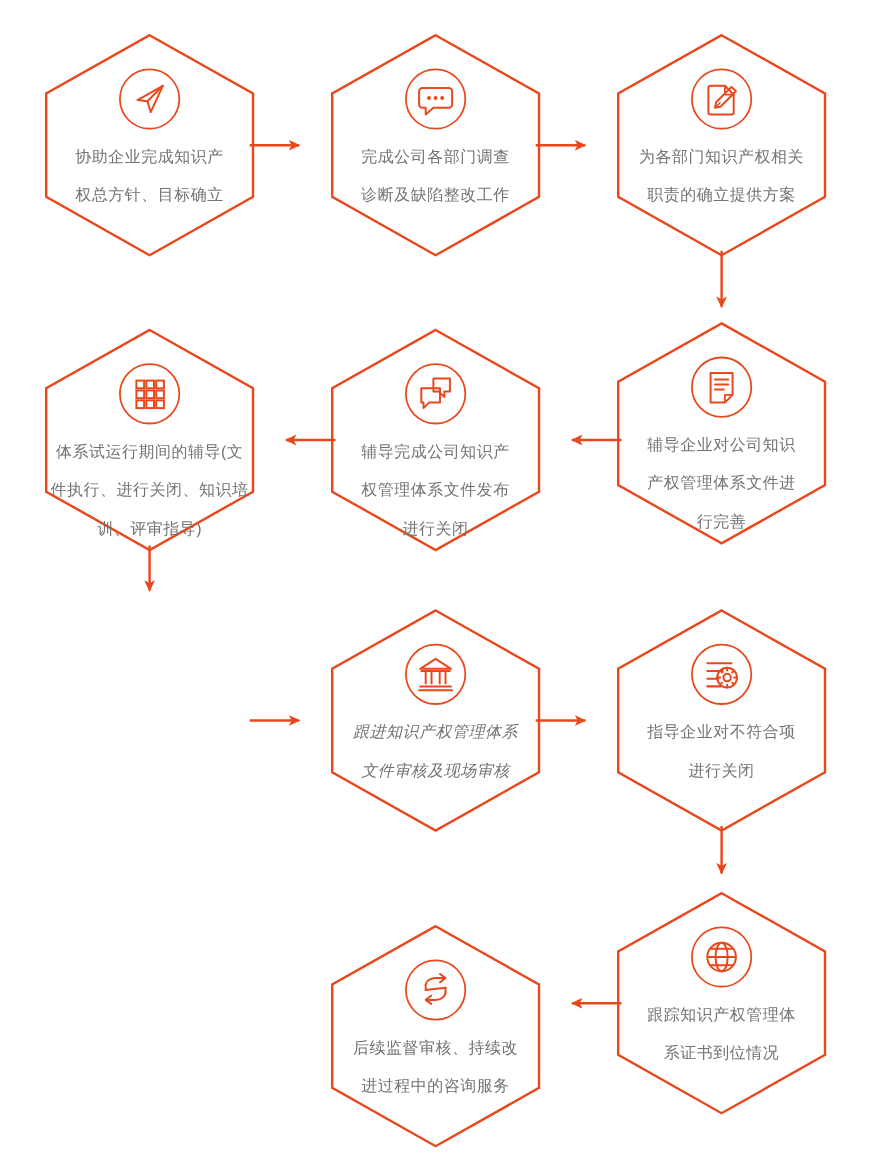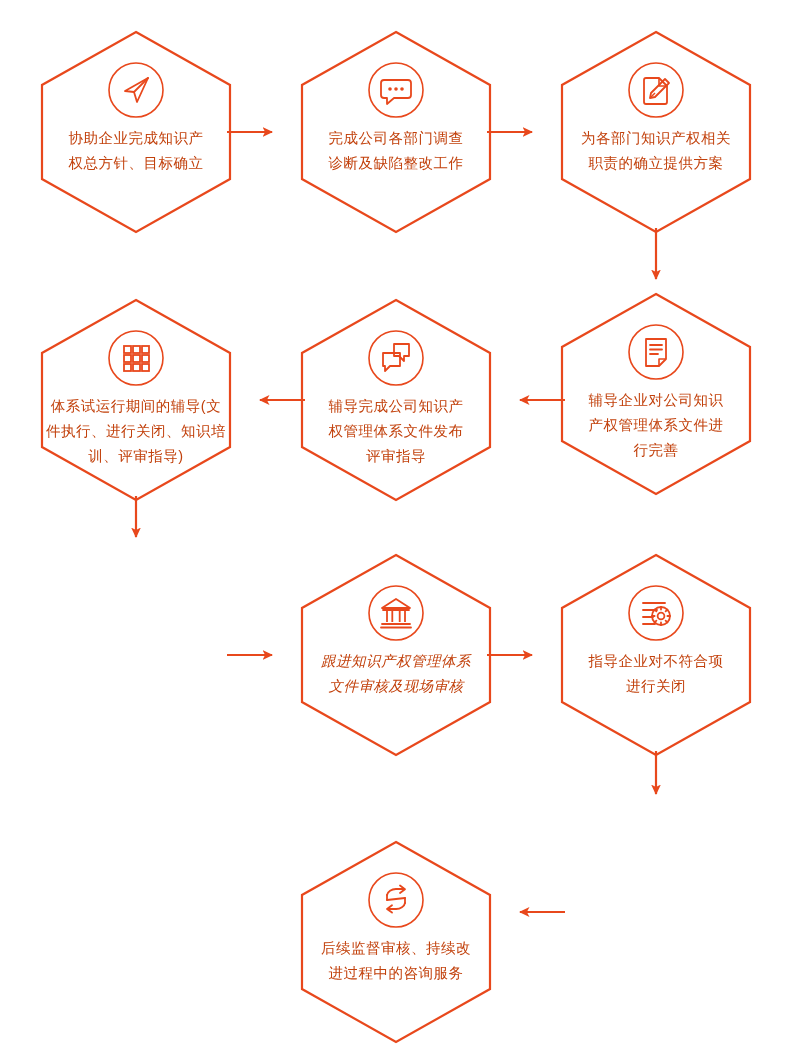--- a/index.html
+++ b/index.html
@@ -13,23 +13,23 @@
   .node{position:absolute;width:200px;height:212px;}
   .node .hexsvg{position:absolute;left:0;top:0;width:200px;height:212px;}
   .node .iconwrap{
     position:absolute;left:50%;top:34px;transform:translateX(-50%);
     width:60px;height:60px;
   }
   .node .label{
     position:absolute;left:10px;right:10px;top:100px;
     text-align:center;
     font-size:14.5px;
-    line-height:25px;
+    line-height:35px;
     letter-spacing:0.5px;
-    color:#c2410c;
+    color:#737373;
     white-space:pre-line;
   }
 </style>
 </head>
 <body>
 
 <div id="stage">
 
   <svg class="layer" viewBox="0 0 800 1049">
     <defs>
@@ -151,21 +151,21 @@
     </svg>
     <div class="iconwrap">
       <svg viewBox="0 0 60 60">
         <circle cx="30" cy="30" r="27" fill="none" stroke="#E8481C" stroke-width="1.6"></circle>
         <path d="M28,16 h15 v12 h-5 l0,5 l-5,-5 h-5 z" fill="none" stroke="#E8481C" stroke-width="1.8" stroke-linejoin="round"></path>
         <path d="M17,25 h17 v13 h-10 l-5,5 v-5 h-2 z" fill="none" stroke="#E8481C" stroke-width="1.8" stroke-linejoin="round"></path>
       </svg>
     </div>
     <div class="label">辅导完成公司知识产
 权管理体系文件发布
-评审指导</div>
+进行关闭</div>
   </div>
 
   <div class="node" style="left:36px;top:294px;">
     <svg class="hexsvg" viewBox="0 0 200 212">
       <polygon points="100,6 194,59 194,153 100,206 6,153 6,59" fill="none" stroke="#E8481C" stroke-width="2.2"></polygon>
     </svg>
     <div class="iconwrap">
       <svg viewBox="0 0 60 60">
         <circle cx="30" cy="30" r="27" fill="none" stroke="#E8481C" stroke-width="1.6"></circle>
         <g fill="none" stroke="#E8481C" stroke-width="1.8">
@@ -226,20 +226,36 @@
             <path d="M6.4,-6.4 l-1.8,1.8"></path>
               <path d="M-6.4,6.4 l1.8,-1.8"></path>
           </g>
         </g>
       </svg>
     </div>
     <div class="label">指导企业对不符合项
 进行关闭</div>
   </div>
 
+  <div class="node" style="left:556px;top:806px;">
+    <svg class="hexsvg" viewBox="0 0 200 212">
+      <polygon points="100,6 194,59 194,153 100,206 6,153 6,59" fill="none" stroke="#E8481C" stroke-width="2.2"></polygon>
+    </svg>
+    <div class="iconwrap">
+      <svg viewBox="0 0 60 60">
+        <circle cx="30" cy="30" r="27" fill="none" stroke="#E8481C" stroke-width="1.6"></circle>
+        <circle cx="30" cy="30" r="13" fill="none" stroke="#E8481C" stroke-width="1.8"></circle>
+        <ellipse cx="30" cy="30" rx="5.5" ry="13" fill="none" stroke="#E8481C" stroke-width="1.8"></ellipse>
+        <path d="M17,30 h26" fill="none" stroke="#E8481C" stroke-width="1.8"></path>
+        <path d="M19.5,22.5 h21 M19.5,37.5 h21" fill="none" stroke="#E8481C" stroke-width="1.6"></path>
+      </svg>
+    </div>
+    <div class="label">跟踪知识产权管理体
+系证书到位情况</div>
+  </div>
 
   <div class="node" style="left:296px;top:836px;">
     <svg class="hexsvg" viewBox="0 0 200 212">
       <polygon points="100,6 194,59 194,153 100,206 6,153 6,59" fill="none" stroke="#E8481C" stroke-width="2.2"></polygon>
     </svg>
     <div class="iconwrap">
       <svg viewBox="0 0 60 60">
         <circle cx="30" cy="30" r="27" fill="none" stroke="#E8481C" stroke-width="1.6"></circle>
         <path d="M21,25 a9,7 0 0 1 9,-6 h8" fill="none" stroke="#E8481C" stroke-width="1.8" stroke-linecap="round"></path>
         <path d="M34,15.5 L39,19.2 L34,23" fill="none" stroke="#E8481C" stroke-width="1.8" stroke-linecap="round" stroke-linejoin="round"></path>

